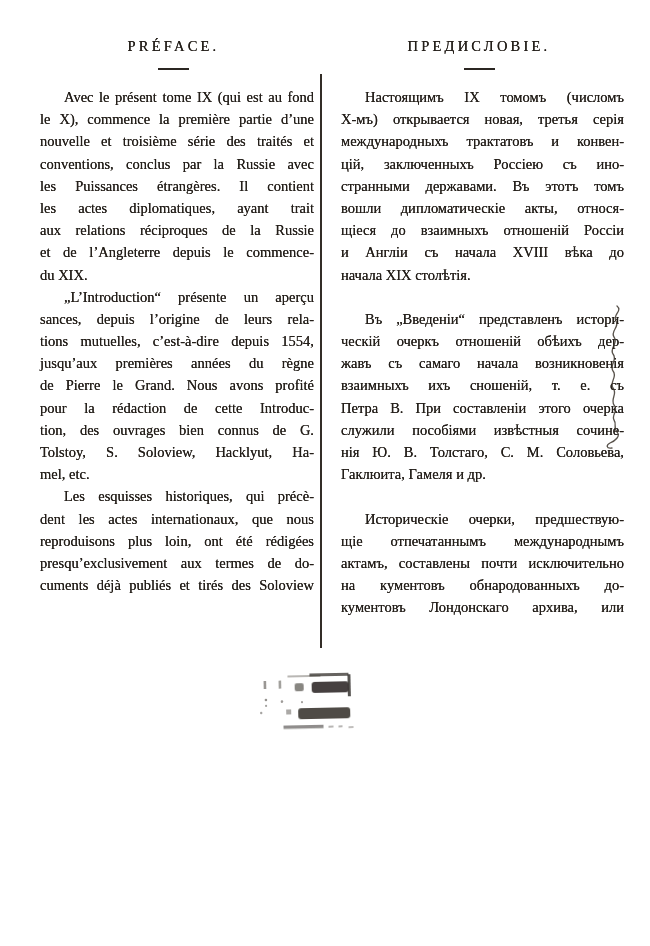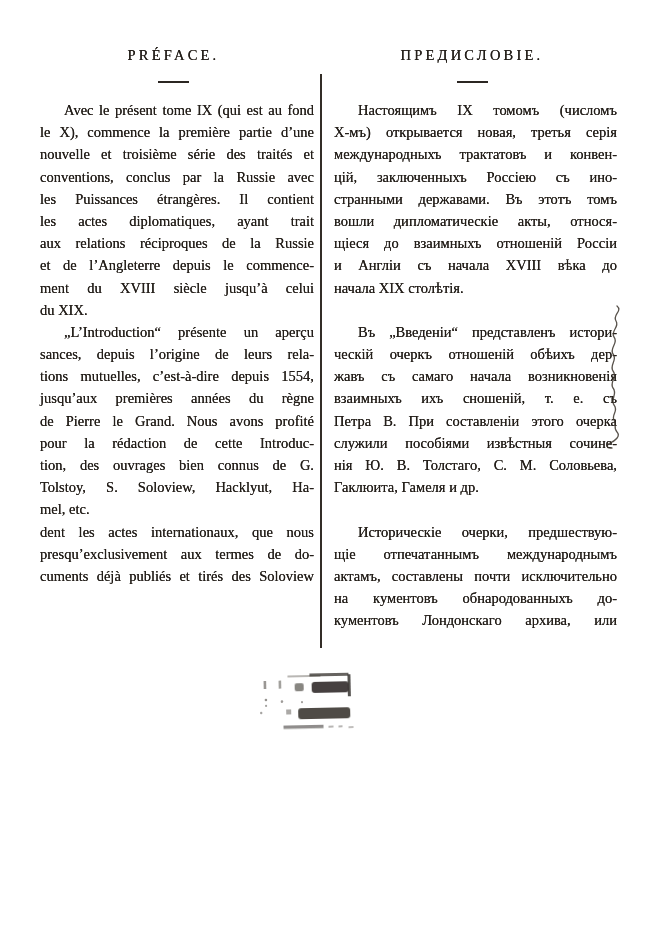--- a/index.html
+++ b/index.html
@@ -7,23 +7,23 @@
     position: relative;
     width: 650px;
     height: 946px;
     background: #ffffff;
     overflow: hidden;
     font-family: "Liberation Serif", "DejaVu Serif", serif;
     color: #241f1a;
   }
   .col { position: absolute; top: 30px; }
   .col-left  { left: 33px;  width: 281px; }
-  .col-right { left: 327px; width: 290px; }
+  .col-right { left: 334px; width: 290px; }
   .col-title {
-    margin: 17px;
+    margin: 8px;
     font-size: 14.5px;
     font-weight: normal;
     letter-spacing: 3.2px;
     text-align: center;
     white-space: nowrap;
     text-shadow: 0 0 0.6px currentColor;
   }
   .title-rule {
     width: 31px; height: 2px;
     background: #2b2622;
@@ -72,36 +72,37 @@
     <div class="col-body">
       <div class="para">
         <div class="ln first">Avec le présent tome IX (qui est au fond</div>
         <div class="ln">le X), commence la première partie d’une</div>
         <div class="ln">nouvelle et troisième série des traités et</div>
         <div class="ln">conventions, conclus par la Russie avec</div>
         <div class="ln">les Puissances étrangères. Il contient</div>
         <div class="ln">les actes diplomatiques, ayant trait</div>
         <div class="ln">aux relations réciproques de la Russie</div>
         <div class="ln">et de l’Angleterre depuis le commence-</div>
-        <div class="ln">ment du XVIII siècle jusqu’à celui</div>
         <div class="ln last">du XIX.</div>
       </div>
       <div class="para">
         <div class="ln first">„L’Introduction“ présente un aperçu</div>
         <div class="ln">sances, depuis l’origine de leurs rela-</div>
         <div class="ln">tions mutuelles, c’est-à-dire depuis 1554,</div>
         <div class="ln">jusqu’aux premières années du règne</div>
         <div class="ln">de Pierre le Grand. Nous avons profité</div>
         <div class="ln">pour la rédaction de cette Introduc-</div>
         <div class="ln">tion, des ouvrages bien connus de G.</div>
         <div class="ln">Tolstoy, S. Soloview, Hacklyut, Ha-</div>
         <div class="ln last">mel, etc.</div>
       </div>
       <div class="para">
+        <div class="ln first">Les esquisses historiques, qui précè-</div>
         <div class="ln">dent les actes internationaux, que nous</div>
+        <div class="ln">reproduisons plus loin, ont été rédigées</div>
         <div class="ln">presqu’exclusivement aux termes de do-</div>
         <div class="ln">cuments déjà publiés et tirés des Soloview</div>
       </div>
     </div>
   </section>
 
   <div class="divider"></div>
 
   <section class="col col-right">
     <h1 class="col-title">ПРЕДИСЛОВІЕ.</h1>

